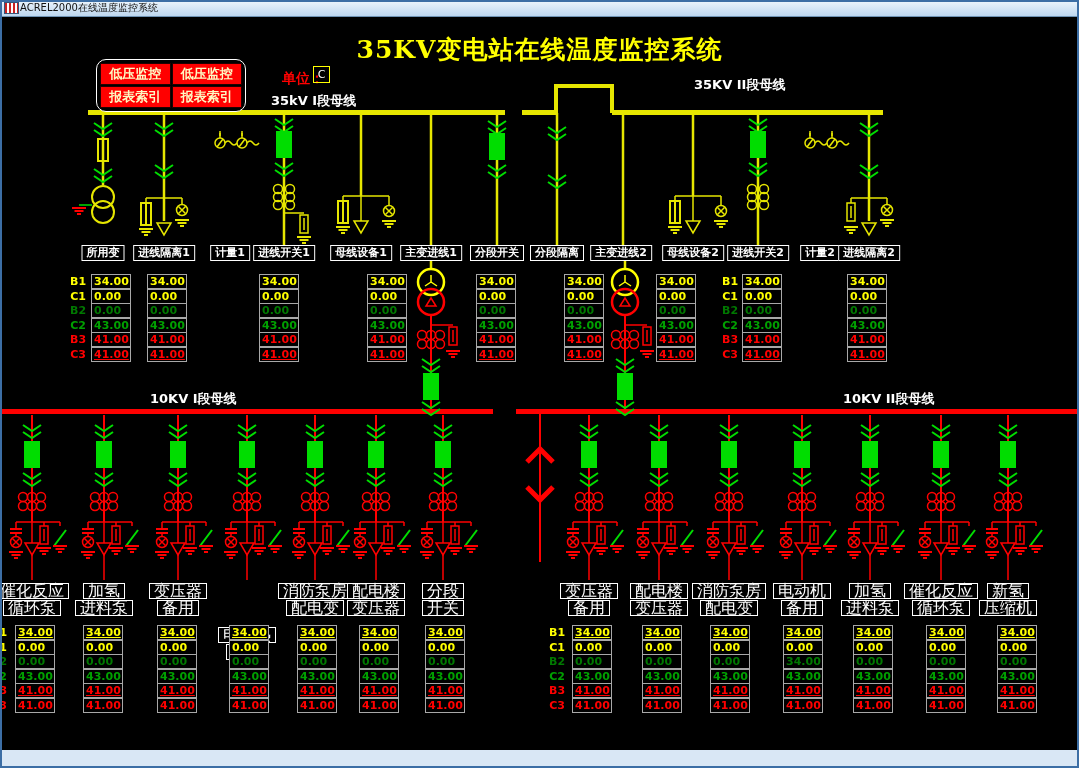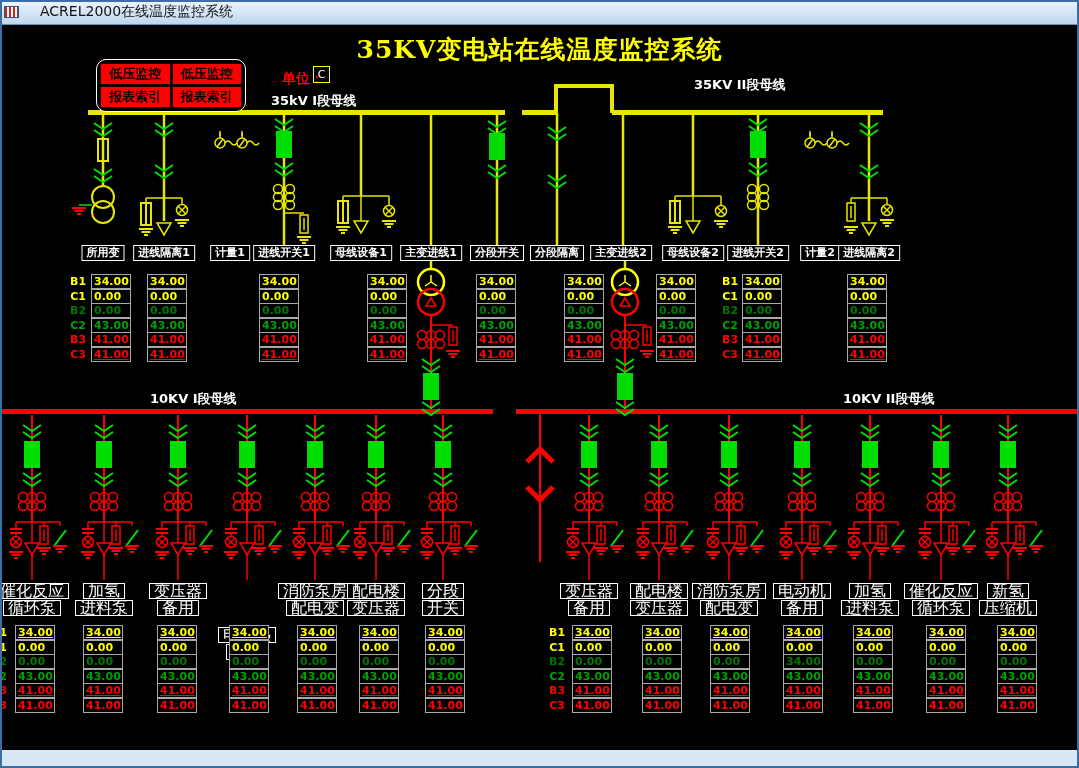--- a/index.html
+++ b/index.html
@@ -1,39 +1,39 @@
 <!DOCTYPE html>
 <html><head>
 <meta charset="utf-8">
 <style>
   html,body{margin:0;padding:0;}
   body{width:1079px;height:768px;background:#000;position:relative;overflow:hidden;
        font-family:"DejaVu Sans",sans-serif;}
   #frame{position:absolute;inset:0;border:2px solid #3c6ea5;pointer-events:none;z-index:9;}
   
-  #titlebar{position:absolute;left:0;top:0;width:1079px;height:25px;z-index:5;
+  #titlebar{position:absolute;left:0;top:0;width:1079px;height:17px;z-index:5;
     background:linear-gradient(#eef6fd,#bed7ef);border-bottom:1px solid #6f93b4;
-    display:flex;align-items:center;gap:21px;padding-left:4px;box-sizing:border-box;
-    font-size:14px;color:#111;}
+    display:flex;align-items:center;gap:1px;padding-left:4px;box-sizing:border-box;
+    font-size:10px;color:#111;}
   #app-icon{width:13px;height:10px;border:1px solid #35567c;background:
     repeating-linear-gradient(90deg,#c22 0 2px,#fff 2px 4px);}
   
   #statusbar{position:absolute;left:0;bottom:0;width:1079px;height:18px;z-index:5;
     background:#d9e7f5;display:flex;align-items:stretch;font-size:12px;color:#000;}
   .sb-panel{border:1px solid #9fb2c5;border-right-color:#fff;border-bottom-color:#fff;
     padding:0 5px;display:flex;align-items:center;white-space:nowrap;overflow:hidden;
     box-sizing:border-box;margin-top:31px;}
   
   #main-title{position:absolute;left:0;right:0;top:33px;text-align:center;z-index:3;
     color:#ffff00;font-size:25px;font-weight:bold;font-family:"DejaVu Serif",serif;letter-spacing:1px;}
   
   #menu{position:absolute;left:96px;top:59px;width:150px;height:53px;z-index:3;
     border:1px solid #fff;border-radius:10px;background:#000;padding:3px;box-sizing:border-box;
     display:grid;grid-template-columns:1fr 1fr;grid-template-rows:1fr 1fr;gap:1px;}
-  .menu-item{background:#f00;color:#000000;font-weight:bold;font-size:13px;
+  .menu-item{background:#f00;color:#fef9c3;font-weight:bold;font-size:13px;
     display:flex;align-items:center;justify-content:center;border:1px solid #200;cursor:pointer;
     white-space:nowrap;}
   
   #unit-label{position:absolute;left:282px;top:70px;color:#f00;font-size:14px;font-weight:bold;z-index:3;}
   #unit-box{position:absolute;left:313px;top:66px;width:15px;height:15px;border:1px solid #ff0;
     color:#fff;font-size:11px;display:flex;align-items:center;justify-content:center;z-index:3;}
   
   .bus-label{position:absolute;color:#fff;font-weight:bold;font-size:13px;z-index:3;white-space:nowrap;}
   
   .baylab{position:absolute;transform:translateX(-50%);border:1px solid #fff;color:#fff;

